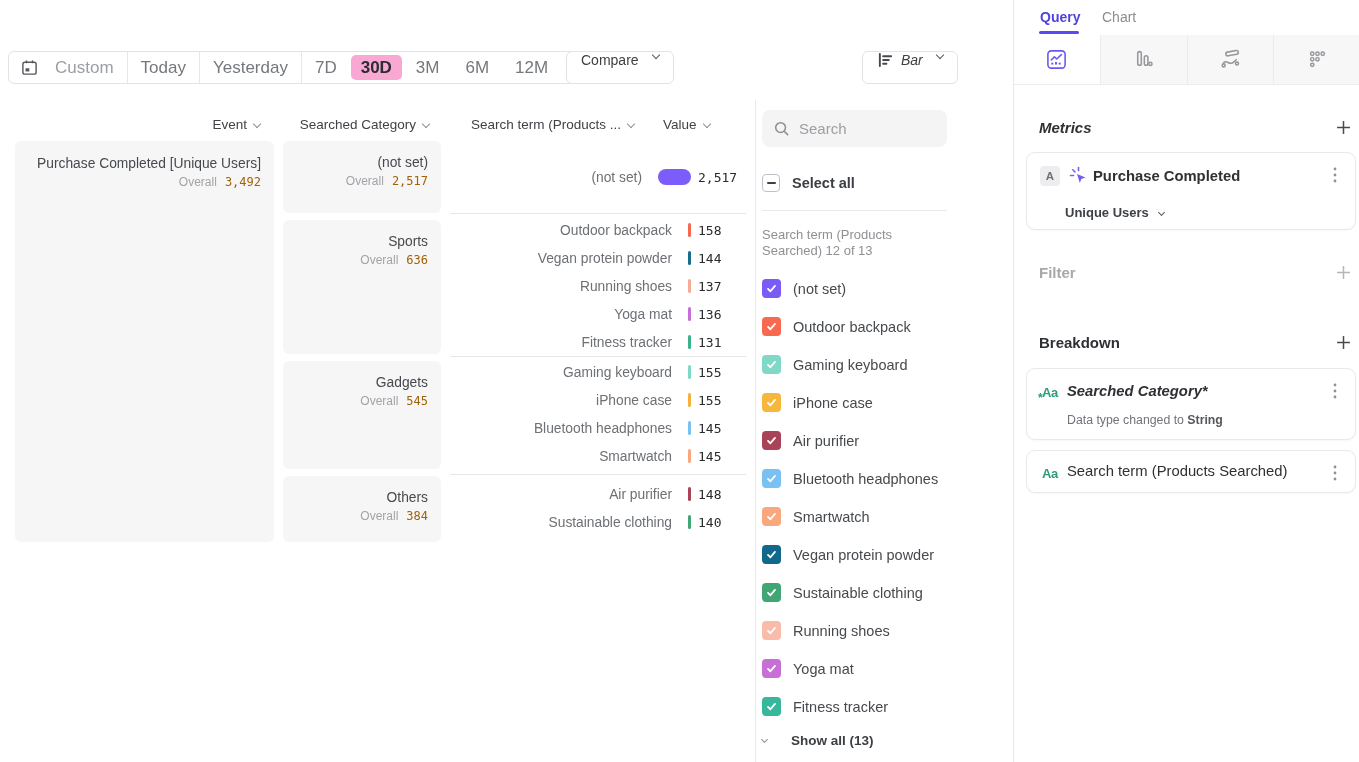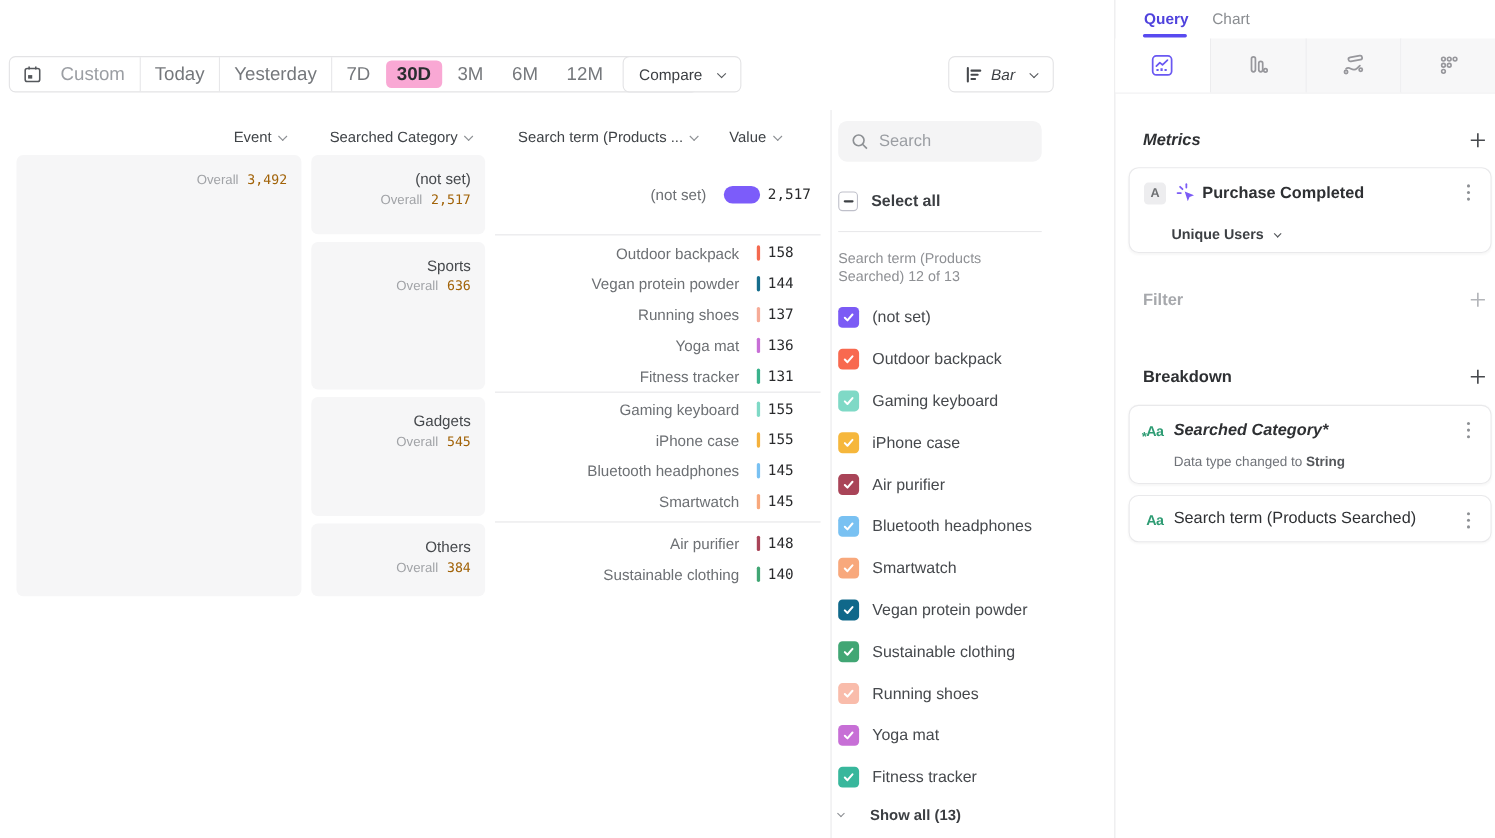--- a/index.html
+++ b/index.html
@@ -15,21 +15,21 @@
   #date-seg { left:8px; top:51px; height:33px; border:1px solid #e3e3e5;
     border-radius:6px; display:flex; align-items:stretch; background:#fff; }
   .seg-item { display:flex; align-items:center; padding:0 13px; font-size:17px;
     color:#75787c; cursor:pointer; white-space:nowrap; }
   .seg-item.muted { color:#9b9ea3; }
   .seg-item.div-before { border-left:1px solid #e7e7e9; }
   .seg-item.selected { background:#f9a8d4; border-radius:5px; margin:3px 1px;
     padding:0 10px; color:#2b2d30; font-weight:600; }
   .seg-icon-btn { display:flex; align-items:center; padding:0 4px 0 12px; cursor:pointer; }
   .tool-btn { height:33px; border:1px solid #e3e3e5; border-radius:6px; background:#fff;
-    display:flex; align-items:center; gap:7px; padding:0 14px; font-size:14px;
+    display:flex; align-items:flex-start; gap:7px; padding:0 14px; font-size:14px;
     color:#3c3f43; font-weight:500; cursor:pointer; }
 
   
   .col-hdr { top:117px; font-size:13.5px; font-weight:400; color:#3f4347; }
   .col-hdr .chev { color:#8d9094; }
   .big-cell { background:#f6f6f7; border-radius:6px; text-align:right; padding:13px 13px; }
   .cell-name { font-size:13.8px; color:#46494d; line-height:19px; }
   .overall-line { margin-top:2px; font-size:12px; color:#a1a3a7; }
   .overall-line .ov-val { font-size:12px; color:#a16207; margin-left:8px; }
   .term-row { display:flex; align-items:center; justify-content:flex-end; height:28px; }
@@ -139,20 +139,21 @@
   <span>Searched Category</span><span class="chev"></span>
 </div>
 <div class="col-hdr abs" style="left:450px;width:184px;text-align:right;">
   <span>Search term (Products ...</span><span class="chev"></span>
 </div>
 <div class="col-hdr abs" style="left:663px;width:80px;">
   <span>Value</span><span class="chev"></span>
 </div>
 
 <div class="big-cell abs" style="left:15px;top:141px;width:259px;height:401px;">
+  <div class="cell-name">Purchase Completed [Unique Users]</div>
   <div class="overall-line">
     <span>Overall</span><span class="ov-val mono">3,492</span>
   </div>
 </div>
 
 <div id="cat-cells">
     <div class="big-cell abs" style="left: 283px; top: 141px; width: 158px; height: 72px; padding: 12px 13px;">
       <div class="cell-name">(not set)</div>
     <div class="overall-line">
     <span>Overall</span><span class="ov-val mono">2,517</span></div>

